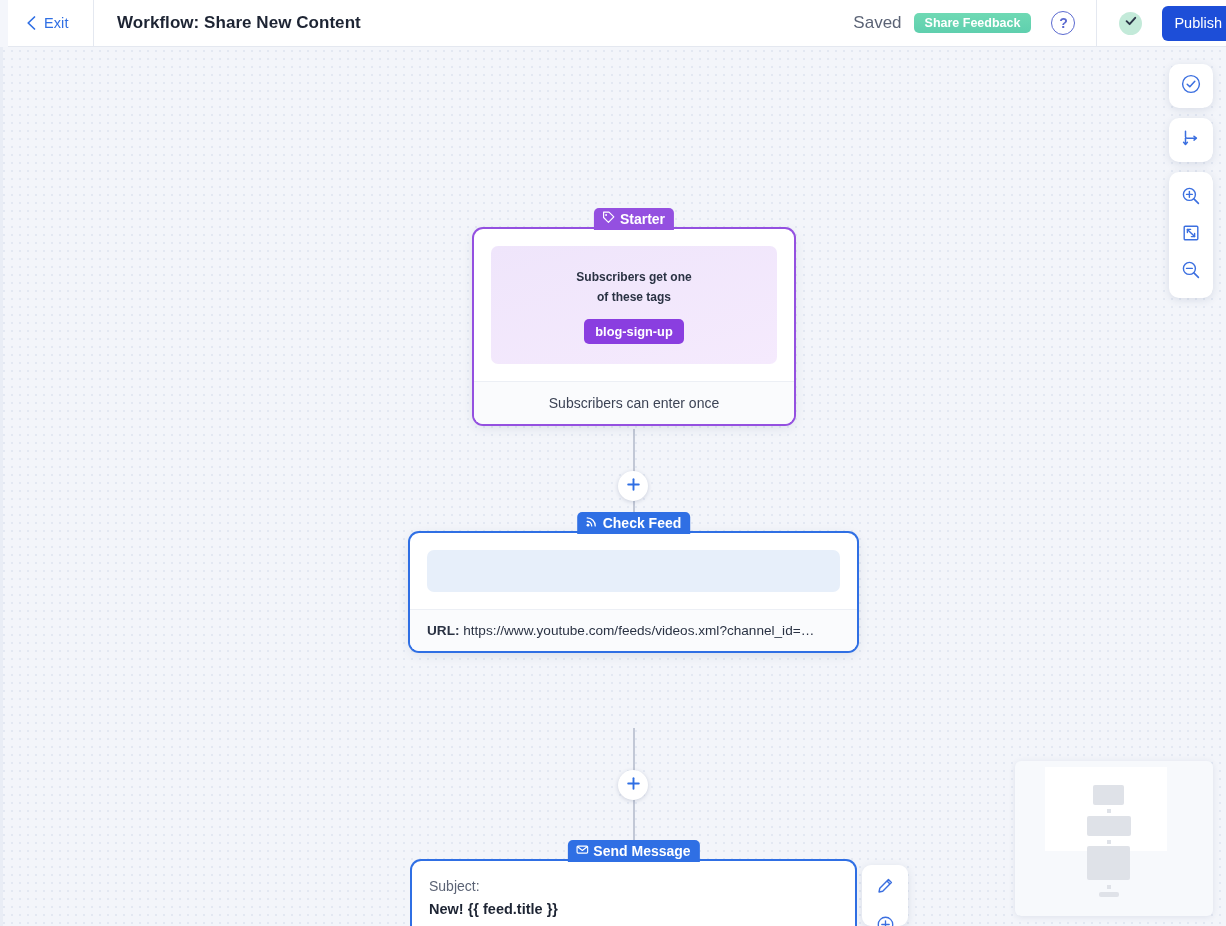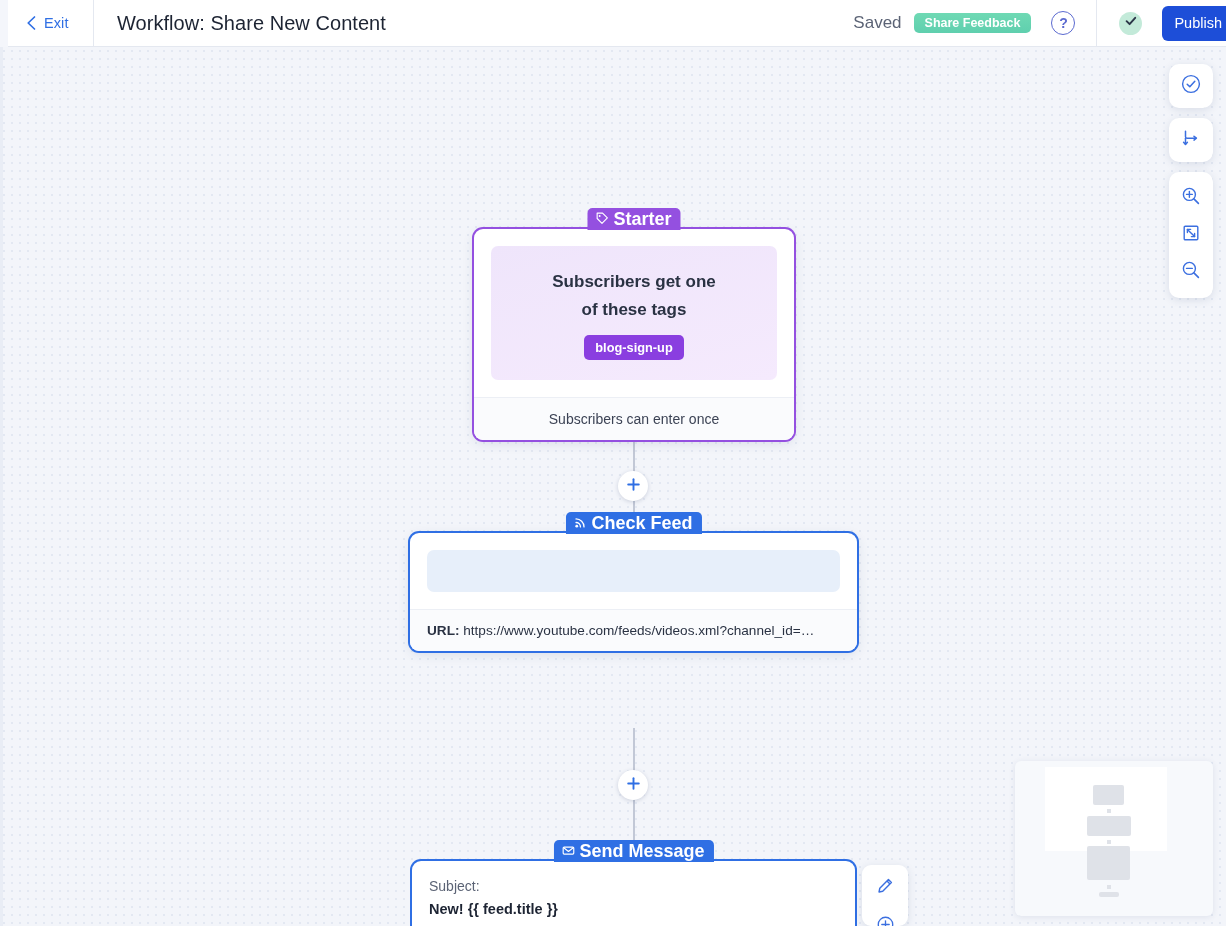--- a/index.html
+++ b/index.html
@@ -48,22 +48,22 @@
     font-size: 14.5px;
     letter-spacing: .1px;
   }
   .topbar-divider {
     width: 1px;
     height: 47px;
     background: #e4e8f0;
   }
   .wf-title {
     margin-left: 23px;
-    font-size: 20px;
-    font-weight: normal;
+    font-size: 17px;
+    font-weight: bold;
     color: #1d2433;
     letter-spacing: .05px;
   }
   .topbar-spacer { flex: 1; }
 
   .saved-label {
     font-size: 17px;
     color: #5b6375;
     margin-right: 12px;
   }
@@ -174,21 +174,21 @@
     position: absolute;
     top: -21px;
     left: 50%;
     transform: translateX(-50%);
     height: 22px;
     padding: 0 9px 0 8px;
     border-radius: 5px 5px 0 0;
     display: flex;
     align-items: center;
     gap: 5px;
-    font-size: 18px;
+    font-size: 14px;
     font-weight: bold;
     color: #ffffff;
     white-space: nowrap;
     cursor: pointer;
     z-index: 2;
   }
   .badge-purple { background: #9450e0; }
   .badge-blue   { background: #2f6fe4; }
 
   .node-body {
@@ -204,21 +204,21 @@
 
   .node-tile {
     border-radius: 7px;
     padding: 22px 16px 20px;
     text-align: center;
   }
   .tile-purple { background: linear-gradient(165deg,#efe5fb 0%,#f5eafd 100%); }
   .tile-blue   { background: #e7effa; }
 
   .tile-title {
-    font-size: 17px;
+    font-size: 12px;
     font-weight: bold;
     color: #2a3243;
     line-height: 1.65;
   }
   .tag-chip {
     display: inline-block;
     margin-top: 11px;
     padding: 5px 11px;
     border-radius: 5px;
     background: #8a3ee0;

